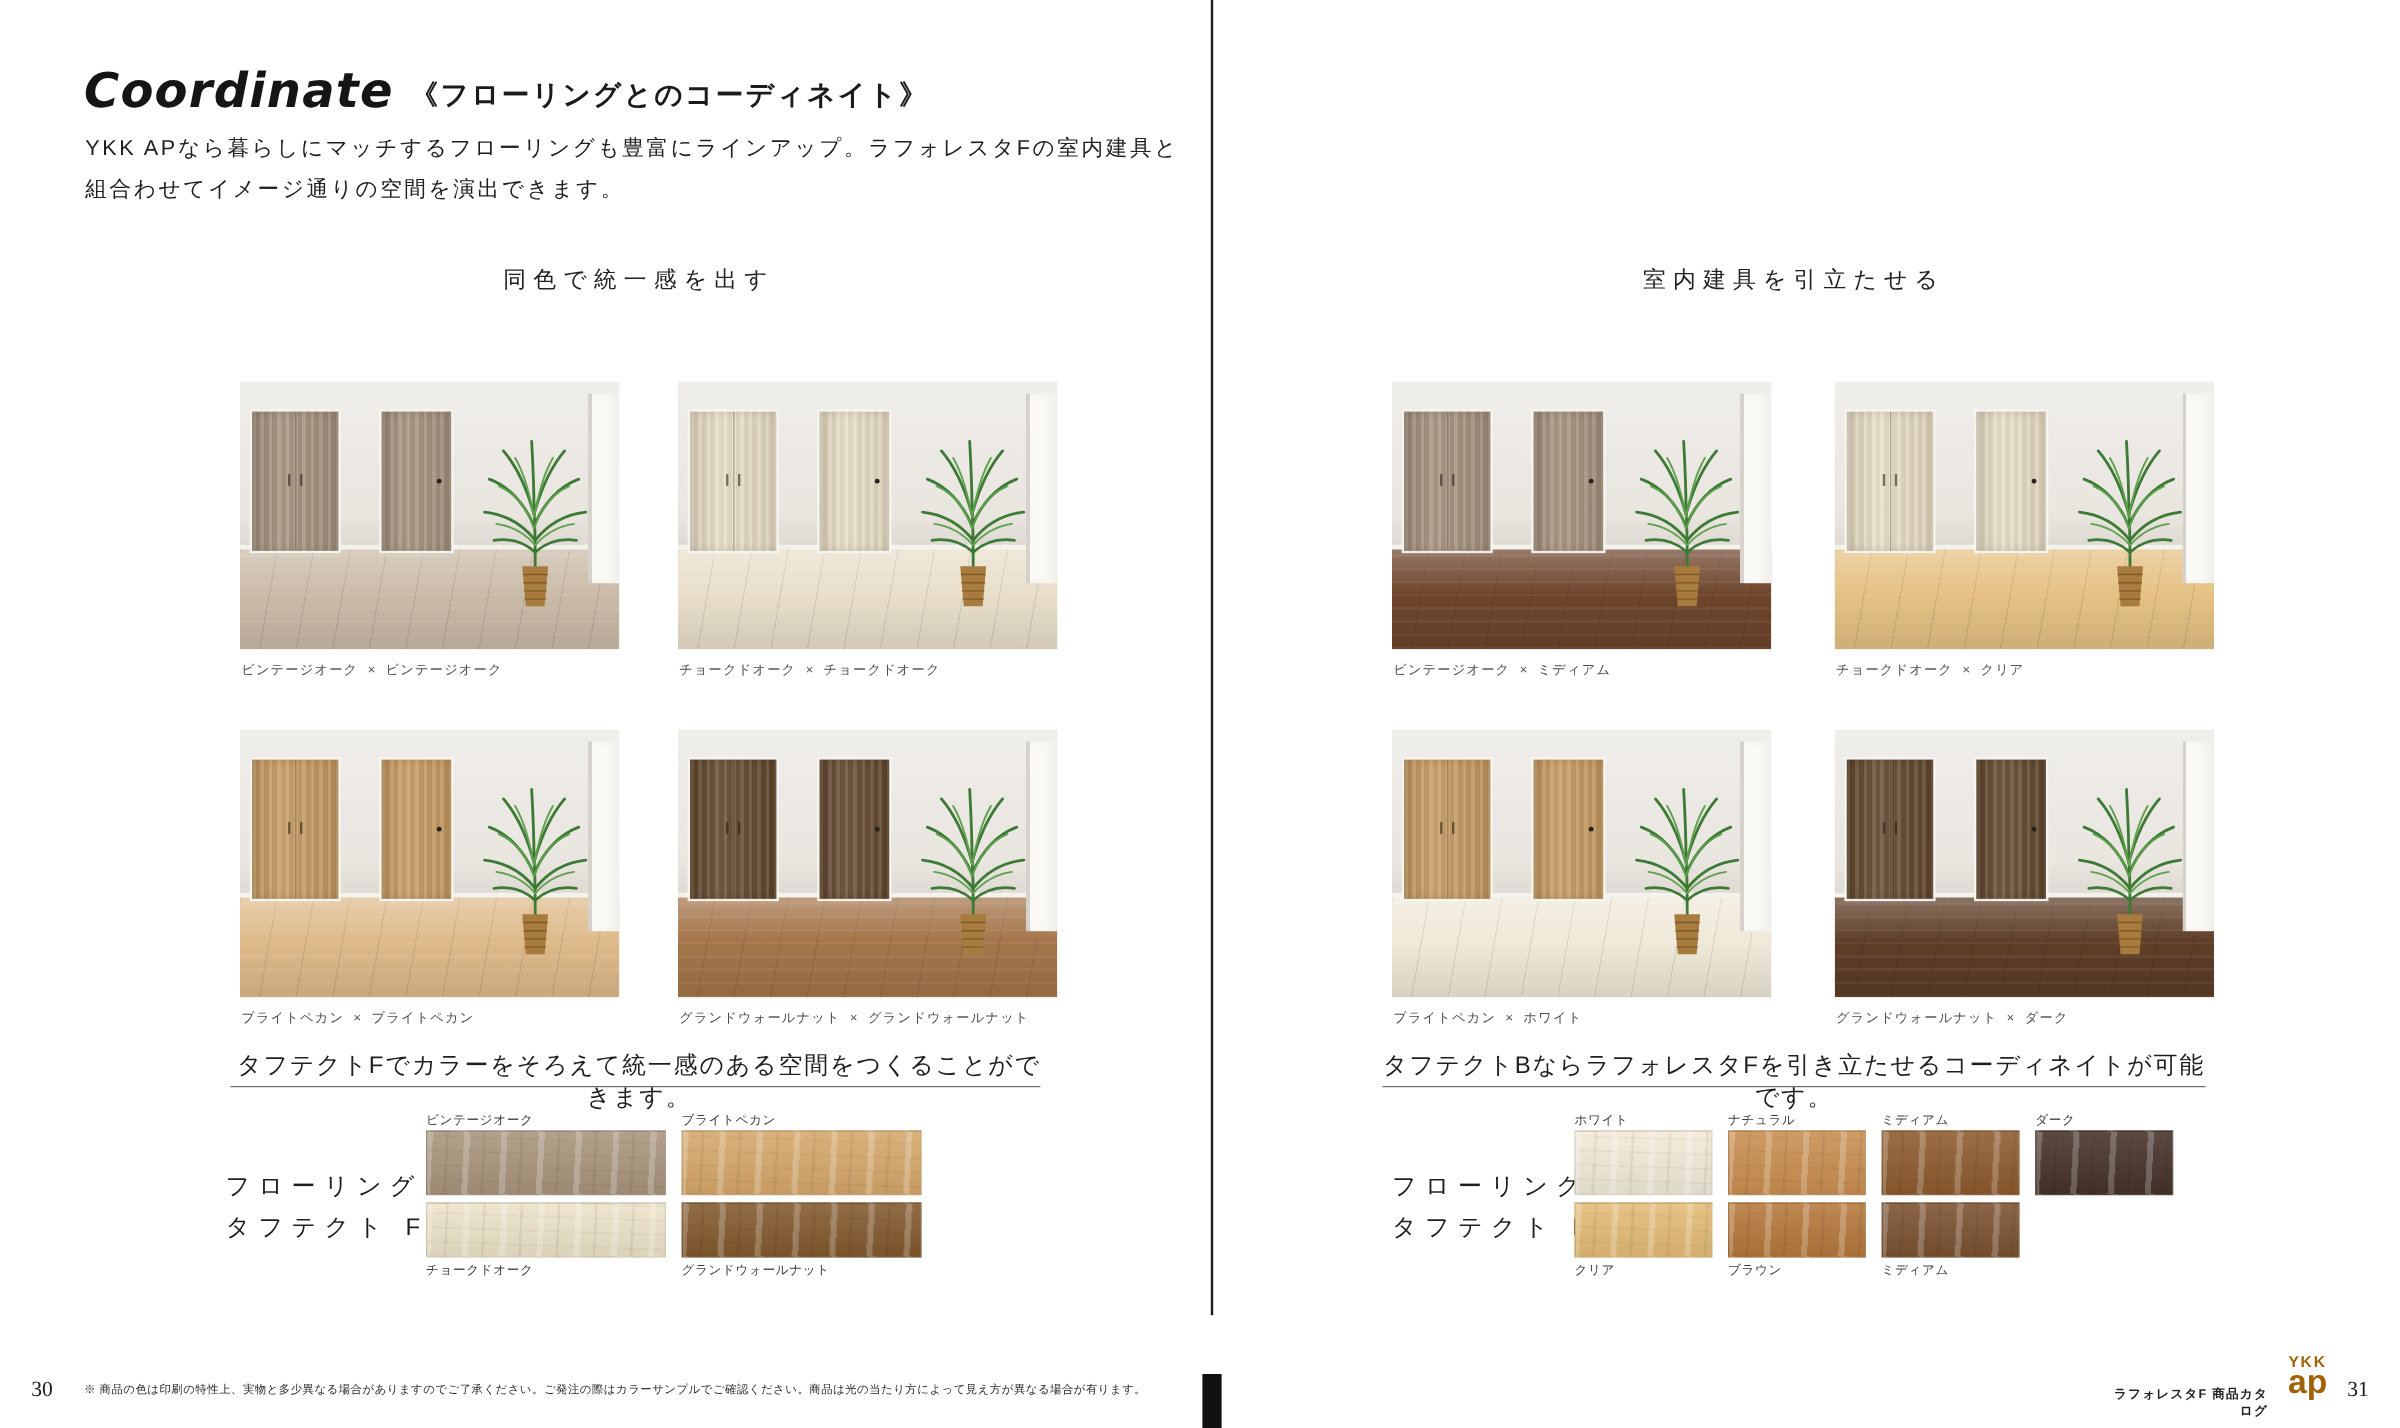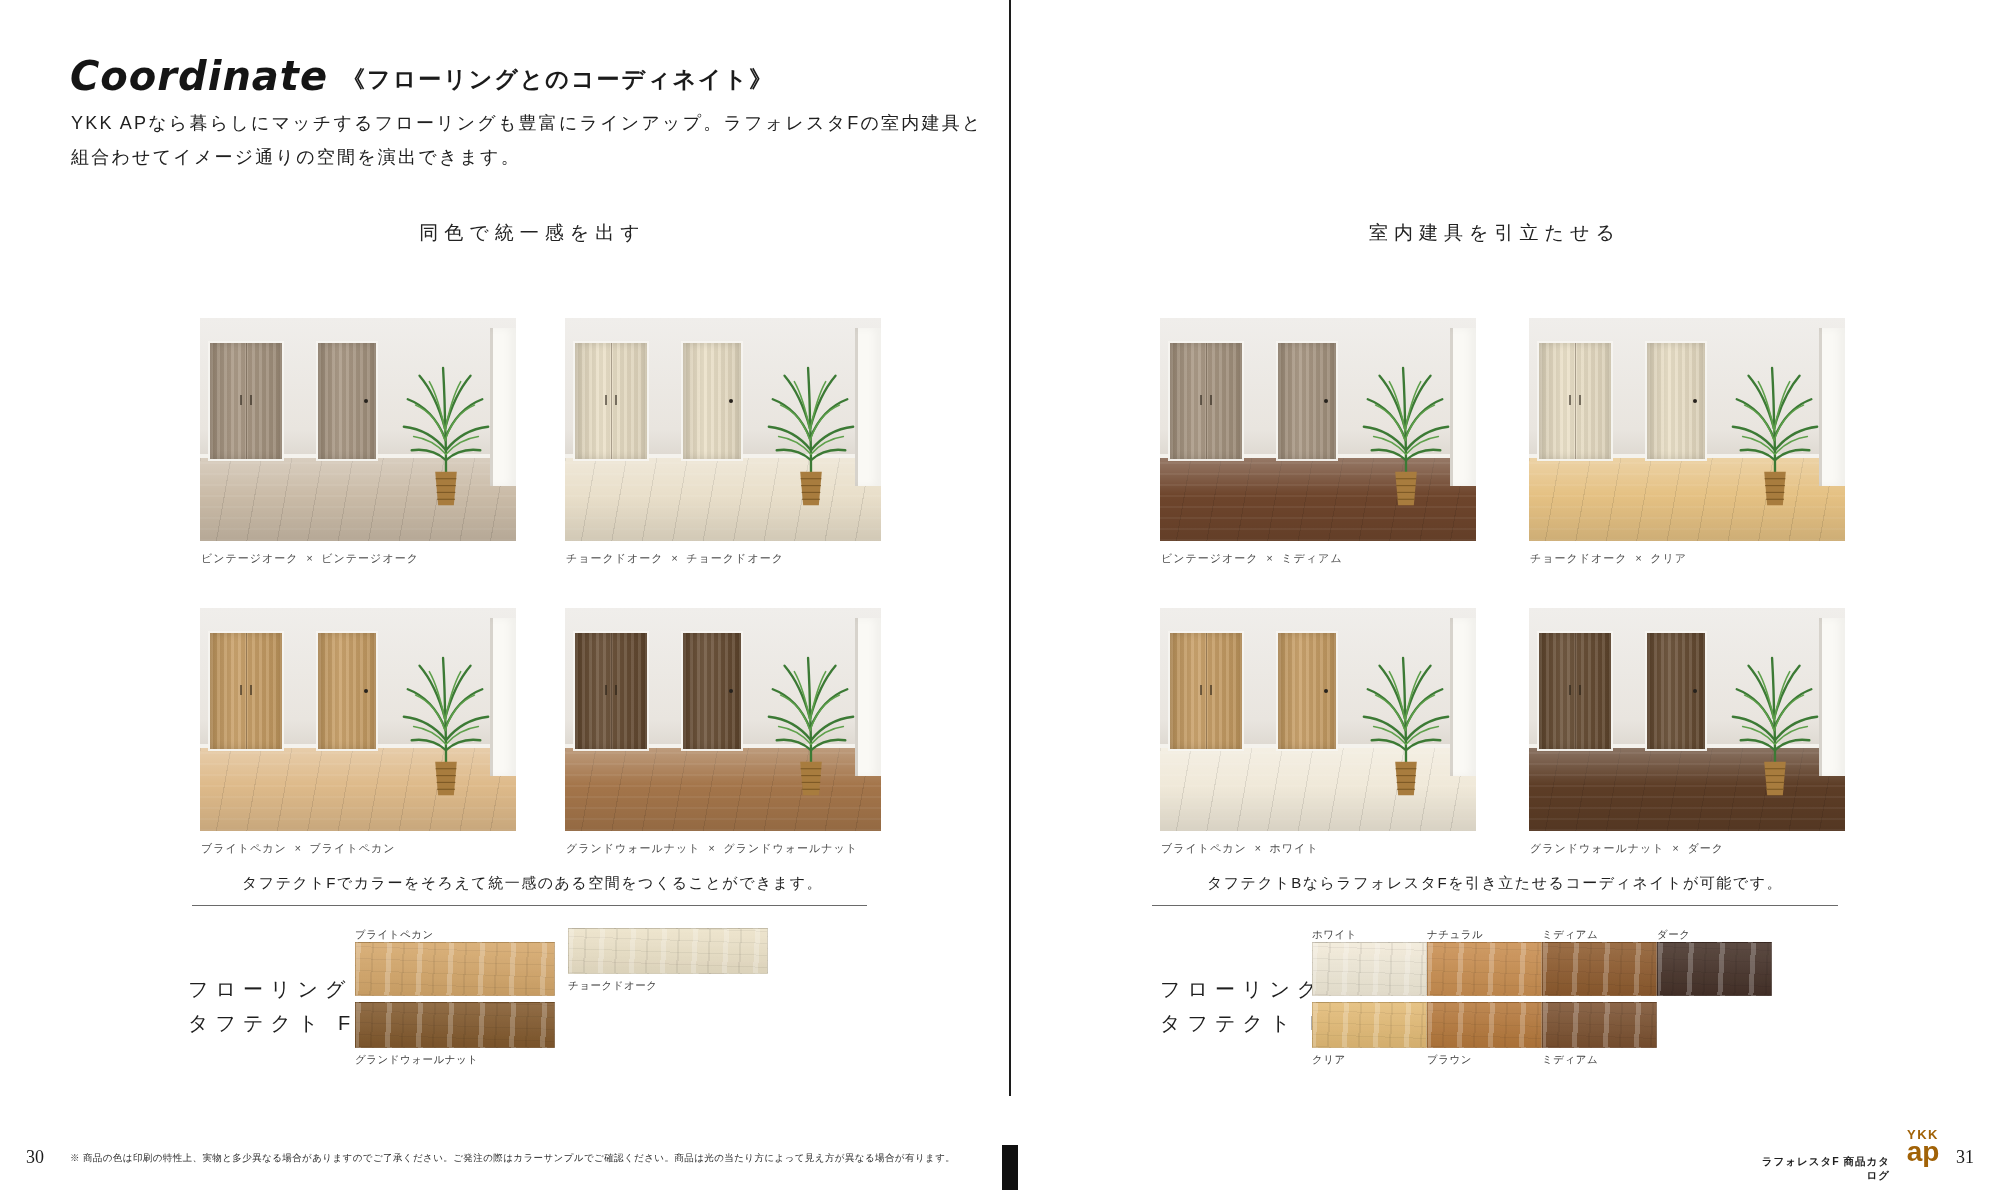--- a/index.html
+++ b/index.html
@@ -58,34 +58,34 @@
   .window{
     position:absolute;right:0;top:10px;width:26px;height:158px;
     background:linear-gradient(90deg,#d7d3cc 0 3px,#faf9f5 3px 100%);
     box-shadow:inset -6px 0 8px rgba(0,0,0,.04);
   }
   .plant{position:absolute;left:192px;top:44px;width:108px;height:152px;}
   .plant svg{width:100%;height:100%;}
   .room-caption{margin:10px 0 0 1px;font-size:11px;letter-spacing:1px;color:#4c4c4c;}
 
   
-  .mid-note{top:874px;font-size:15px;letter-spacing:1.5px;color:#1f1f1f;text-align:center;}
+  .mid-note{top:874px;font-size:20px;letter-spacing:1.5px;color:#1f1f1f;text-align:center;}
   .mn-left{left:192px;width:681px;}
   .mn-right{left:1152px;width:686px;}
   .rule{top:905px;height:0;border-top:1px solid #6a6a6a;}
   .rule-left{left:192px;width:675px;}
   .rule-right{left:1152px;width:686px;}
 
   
   .floor-title{font-size:20px;letter-spacing:7px;line-height:34px;color:#1e1e1e;}
   .ft-left{left:188px;top:972px;}
   .ft-right{left:1160px;top:972px;}
   .swatch-grid{display:grid;row-gap:6px;}
   .sg-left{left:355px;top:928px;grid-template-columns:repeat(2,200px);column-gap:13px;}
-  .sg-right{left:1312px;top:928px;grid-template-columns:repeat(4,115px);}
+  .sg-right{left:1312px;top:928px;grid-template-columns:repeat(4,115px);column-gap:13px;}
   .swatch-label{font-size:10.5px;letter-spacing:.5px;color:#3d3d3d;height:14px;line-height:12px;}
   .swatch{
     border:1px solid rgba(0,0,0,.10);box-sizing:border-box;
     background-image:
       repeating-linear-gradient(93deg,rgba(255,255,255,.22) 0 5px,rgba(255,255,255,0) 5px 16px,rgba(0,0,0,.06) 16px 18px,rgba(255,255,255,0) 18px 31px),
       repeating-linear-gradient(2deg,rgba(0,0,0,.05) 0 1px,rgba(255,255,255,0) 1px 12px),
       linear-gradient(180deg,rgba(255,255,255,.12),rgba(0,0,0,.07));
     background-color:var(--sw,#ccc);
   }
   .sw-top{height:54px;}
@@ -292,20 +292,24 @@
 <div class="abs mid-note mn-left">タフテクトFでカラーをそろえて統一感のある空間をつくることができます。</div>
 <div class="abs rule rule-left"></div>
 
 <div class="abs floor-title ft-left">
   <div>フローリング</div>
   <div>タフテクト F</div>
 </div>
 
 <div class="abs swatch-grid sg-left">
   <div class="cell-top">
+    <div class="swatch-label">ビンテージオーク</div>
+    <div class="swatch sw-top" style="--sw: #a8947c;"></div>
+  </div>
+  <div class="cell-top">
     <div class="swatch-label">ブライトペカン</div>
     <div class="swatch sw-top" style="--sw: #d5a76a;"></div>
   </div>
   <div class="cell-bottom">
     <div class="swatch sw-bottom" style="--sw: #ece2c8;"></div>
     <div class="swatch-label">チョークドオーク</div>
   </div>
   <div class="cell-bottom">
     <div class="swatch sw-bottom" style="--sw: #82592d;"></div>
     <div class="swatch-label">グランドウォールナット</div>

